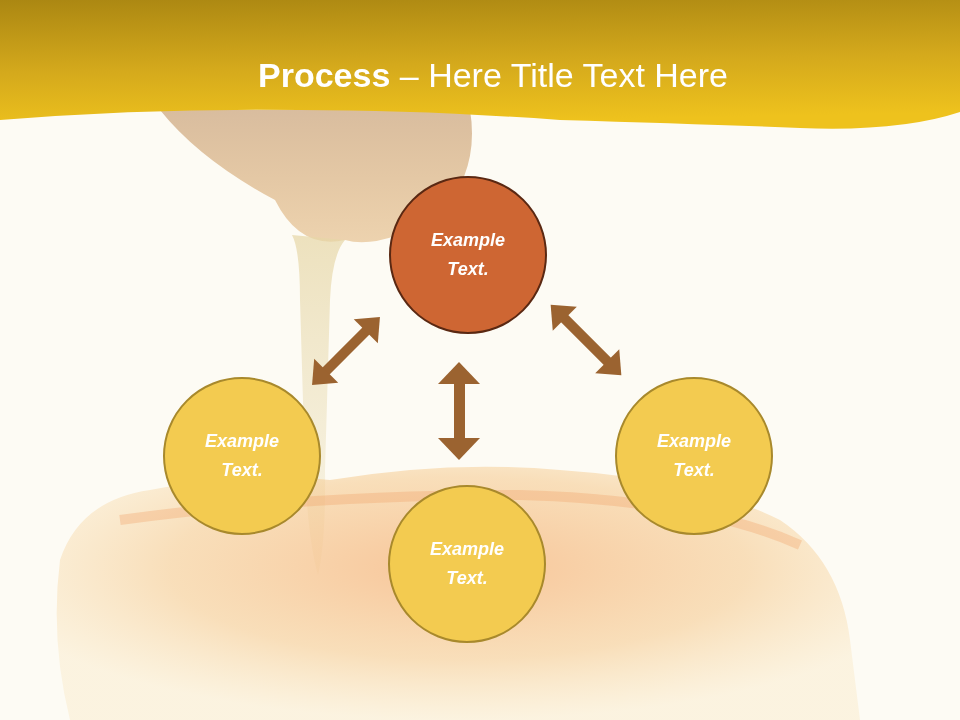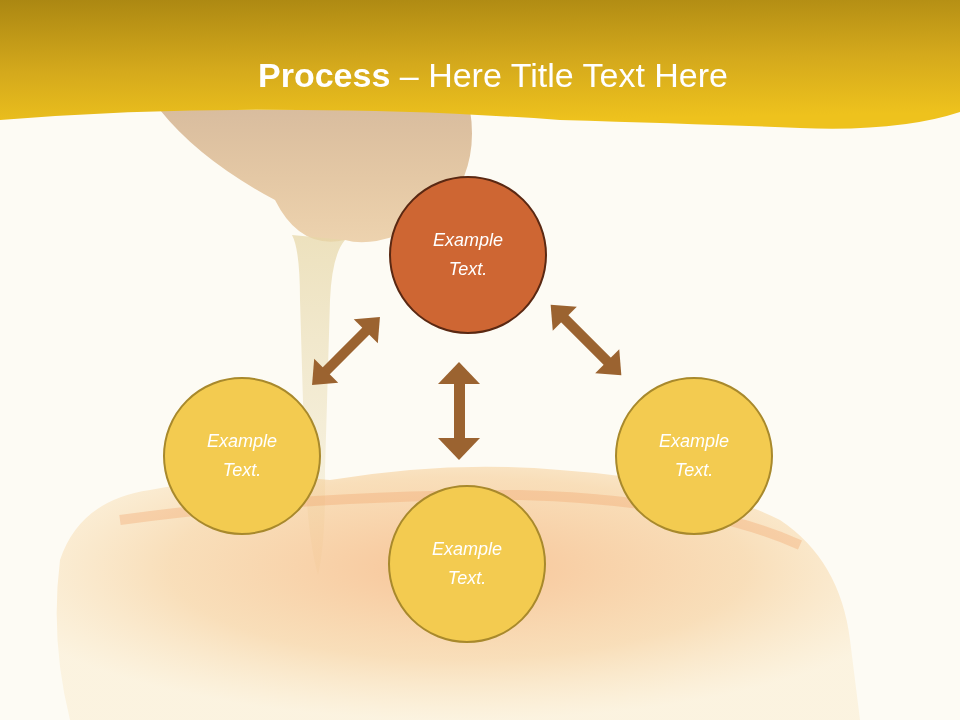--- a/index.html
+++ b/index.html
@@ -11,21 +11,21 @@
     .bg-art { position: absolute; left: 0; top: 0; width: 960px; height: 720px; }
     .header-band { position: absolute; left: 0; top: 0; width: 960px; height: 140px; }
     .title {
       position: absolute; left: 0; top: 54px; width: 986px; text-align: center;
       color: #ffffff; font-size: 34px; line-height: 42px; white-space: nowrap;
     }
     .title .bold { font-weight: bold; }
     .node {
       position: absolute; border-radius: 50%; box-sizing: border-box;
       display: flex; align-items: center; justify-content: center; text-align: center;
-      color: #ffffff; font-style: italic; font-weight: normal; font-size: 18px; line-height: 29px;
+      color: #ffffff; font-style: italic; font-weight: bold; font-size: 18px; line-height: 29px;
     }
     .node span { display: block; }
     .node-yellow { background: #f3cb50; border: 2.5px solid #a8892c; }
     .node-orange { background: #ce6633; border: 2.5px solid #5a2812; }
     .arrow { position: absolute; }
   </style>
 </head>
 <body>
 
 <svg class="bg-art" viewBox="0 0 960 720" xmlns="http://www.w3.org/2000/svg">

